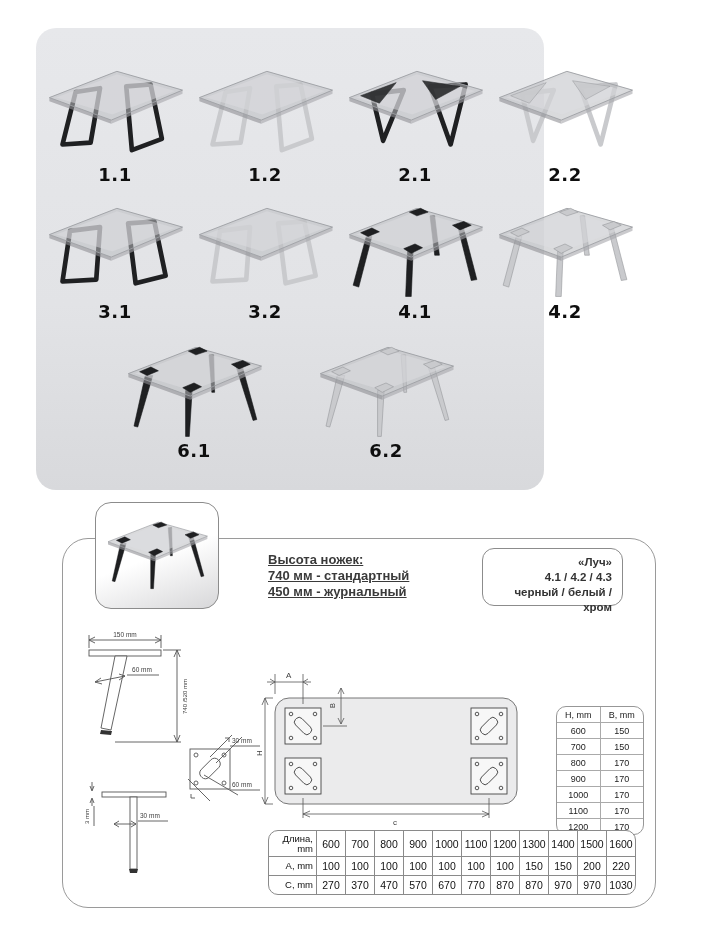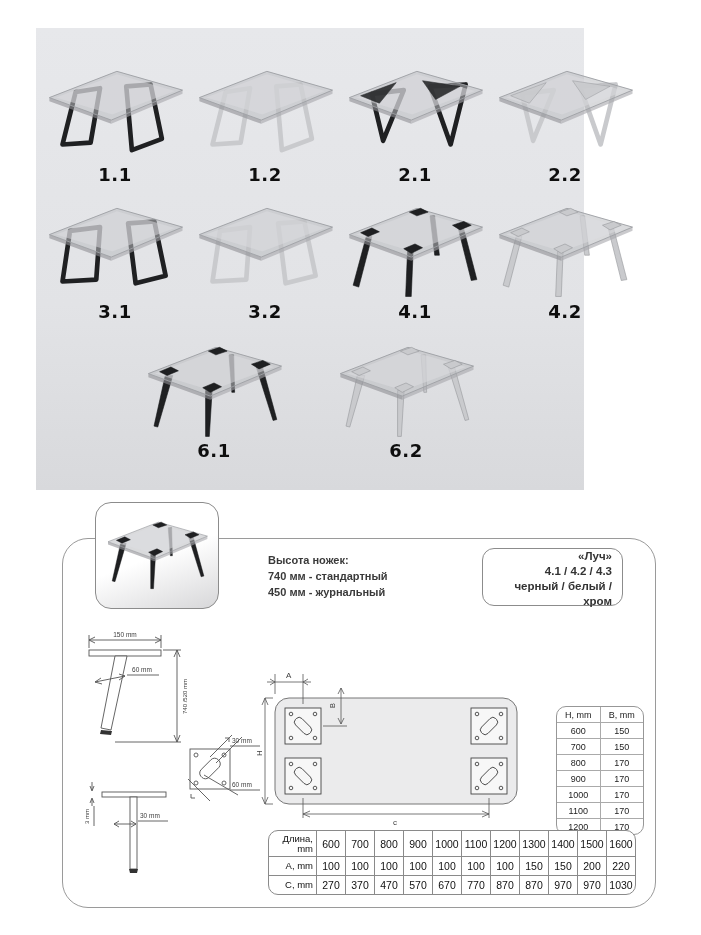--- a/index.html
+++ b/index.html
@@ -1,43 +1,43 @@
 <!DOCTYPE html>
 <html><head>
 <meta charset="utf-8">
 <style>
   html,body{margin:0;padding:0;}
   body{width:701px;height:935px;background:#ffffff;position:relative;
        font-family:"Liberation Sans",sans-serif;color:#333;}
 
   
-  .catalog{position:absolute;left:36px;top:28px;width:548px;height:462px;
-           background:linear-gradient(180deg,#e7e8eb 0%,#e2e3e6 60%,#d8d9dc 100%);}
+  .catalog{position:absolute;left:36px;top:28px;width:508px;height:462px;
+           background:linear-gradient(180deg,#e7e8eb 0%,#e2e3e6 60%,#d8d9dc 100%);border-radius:20px;}
   .cat-row{display:flex;justify-content:space-between;padding:0 4px;}
   .cat-row.r1{margin-top:30px;}
   .cat-row.r2{margin-top:10px;}
   .cat-row.r3{margin-top:12px;justify-content:center;gap:40px;}
   .cat-item{width:152px;text-align:center;}
   .cat-item svg{width:150px;height:112px;display:block;margin:0 auto;}
   .cat-label{font-family:"DejaVu Sans",sans-serif;font-weight:bold;font-size:18px;
              color:#0e0e0e;margin-top:-6px;letter-spacing:.5px;}
 
   
   .datasheet{position:absolute;left:0;top:490px;width:701px;height:445px;}
   .sheet-outline{position:absolute;left:62px;top:48px;width:592px;height:368px;
                  border:1px solid #9a9a9a;border-radius:26px;}
   .photo-box{position:absolute;left:95px;top:12px;width:122px;height:105px;
              border:1px solid #8c8c8c;border-radius:16px;background:linear-gradient(160deg,#ffffff 50%,#d7d7d9 100%);
              display:flex;align-items:center;justify-content:center;}
   .photo-box svg{width:112px;height:86px;}
-  .height-note{position:absolute;left:268px;top:62px;font-size:11px;font-weight:bold;
-               color:#3a3a3a;line-height:16px;}
+  .height-note{position:absolute;left:268px;top:62px;font-size:13px;font-weight:bold;
+               color:#3a3a3a;line-height:16px;text-decoration:underline;}
   .series-box{position:absolute;left:482px;top:58px;width:141px;height:58px;box-sizing:border-box;
               border:1px solid #8c8c8c;border-radius:12px;font-size:11.5px;font-weight:bold;
-              color:#333;text-align:right;padding:0 10px;line-height:15px;}
+              color:#333;text-align:right;padding:6px 10px;line-height:15px;}
   .drawing{position:absolute;}
   .drawing text{font-family:"Liberation Sans",sans-serif;fill:#3c3c3c;}
 
   
   .hb-table{position:absolute;left:556px;top:216px;width:86px;border:1px solid #979797;
             border-radius:10px;overflow:hidden;font-size:9px;color:#222;background:#fff;}
   .hb-row{display:flex;}
   .hb-row > div{flex:1;text-align:center;padding:3px 0 2px 0;}
   .hb-row > div:first-child{border-right:1px solid #aaa;}
   .hb-row + .hb-row{border-top:1px solid #aaa;}

